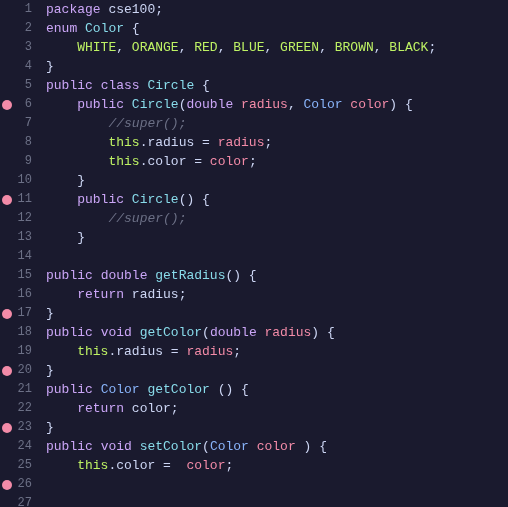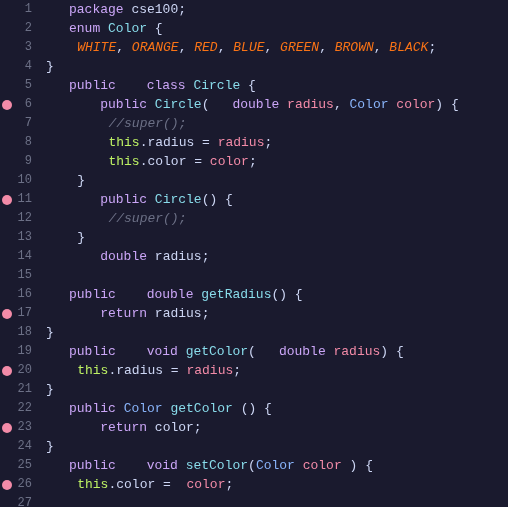--- a/index.html
+++ b/index.html
@@ -50,25 +50,25 @@
       flex: 1;
       padding-left: 8px;
       overflow: hidden;
     }
     .code-line {
       height: 19px;
       line-height: 19px;
       white-space: pre;
     }
     
-    .kw { color: #cba6f7; margin-left: 23px; } 
+    .kw { color: #cba6f7; } 
     .kw2 { color: #89dceb; } 
     .type { color: #89b4fa; } 
     .cmt { color: #6c7086; font-style: italic; font-family: Liberation Mono, monospace; } 
-    .enum-val { color: #f97316; font-style: italic; } 
+    .enum-val { color: #bef264; } 
     .param { color: #f38ba8; } 
     .this-kw { color: #bef264; }
     .plain { color: #cdd6f4; }
     .method { color: #89dceb; }
   </style>
 </head>
 <body>
 
 <div class="editor">
   <div class="gutter" id="gutter">
@@ -107,21 +107,20 @@
       <div class="code-line"><span class="plain">}</span></div>
       <div class="code-line"><span class="kw">public</span><span class="plain"> </span><span class="kw">class</span><span class="plain"> </span><span class="kw2">Circle</span><span class="plain"> {</span></div>
       <div class="code-line"><span class="plain">    </span><span class="kw">public</span><span class="plain"> </span><span class="method">Circle</span><span class="plain">(</span><span class="kw">double</span><span class="plain"> </span><span class="param">radius</span><span class="plain">, </span><span class="type">Color</span><span class="plain"> </span><span class="param">color</span><span class="plain">) {</span></div>
       <div class="code-line"><span class="plain">        </span><span class="cmt">//super();</span></div>
       <div class="code-line"><span class="plain">        </span><span class="this-kw">this</span><span class="plain">.radius = </span><span class="param">radius</span><span class="plain">;</span></div>
       <div class="code-line"><span class="plain">        </span><span class="this-kw">this</span><span class="plain">.color = </span><span class="param">color</span><span class="plain">;</span></div>
       <div class="code-line"><span class="plain">    }</span></div>
       <div class="code-line"><span class="plain">    </span><span class="kw">public</span><span class="plain"> </span><span class="method">Circle</span><span class="plain">() {</span></div>
       <div class="code-line"><span class="plain">        </span><span class="cmt">//super();</span></div>
       <div class="code-line"><span class="plain">    }</span></div>
-      <div class="code-line"><span class="plain">    </span><span class="kw">double</span><span class="plain"> radius;</span></div>
       <div class="code-line">&nbsp;</div>
       <div class="code-line"><span class="kw">public</span><span class="plain"> </span><span class="kw">double</span><span class="plain"> </span><span class="method">getRadius</span><span class="plain">() {</span></div>
       <div class="code-line"><span class="plain">    </span><span class="kw">return</span><span class="plain"> radius;</span></div>
       <div class="code-line"><span class="plain">}</span></div>
       <div class="code-line"><span class="kw">public</span><span class="plain"> </span><span class="kw">void</span><span class="plain"> </span><span class="method">getColor</span><span class="plain">(</span><span class="kw">double</span><span class="plain"> </span><span class="param">radius</span><span class="plain">) {</span></div>
       <div class="code-line"><span class="plain">    </span><span class="this-kw">this</span><span class="plain">.radius = </span><span class="param">radius</span><span class="plain">;</span></div>
       <div class="code-line"><span class="plain">}</span></div>
       <div class="code-line"><span class="kw">public</span><span class="plain"> </span><span class="type">Color</span><span class="plain"> </span><span class="method">getColor</span><span class="plain"> () {</span></div>
       <div class="code-line"><span class="plain">    </span><span class="kw">return</span><span class="plain"> color;</span></div>
       <div class="code-line"><span class="plain">}</span></div>

